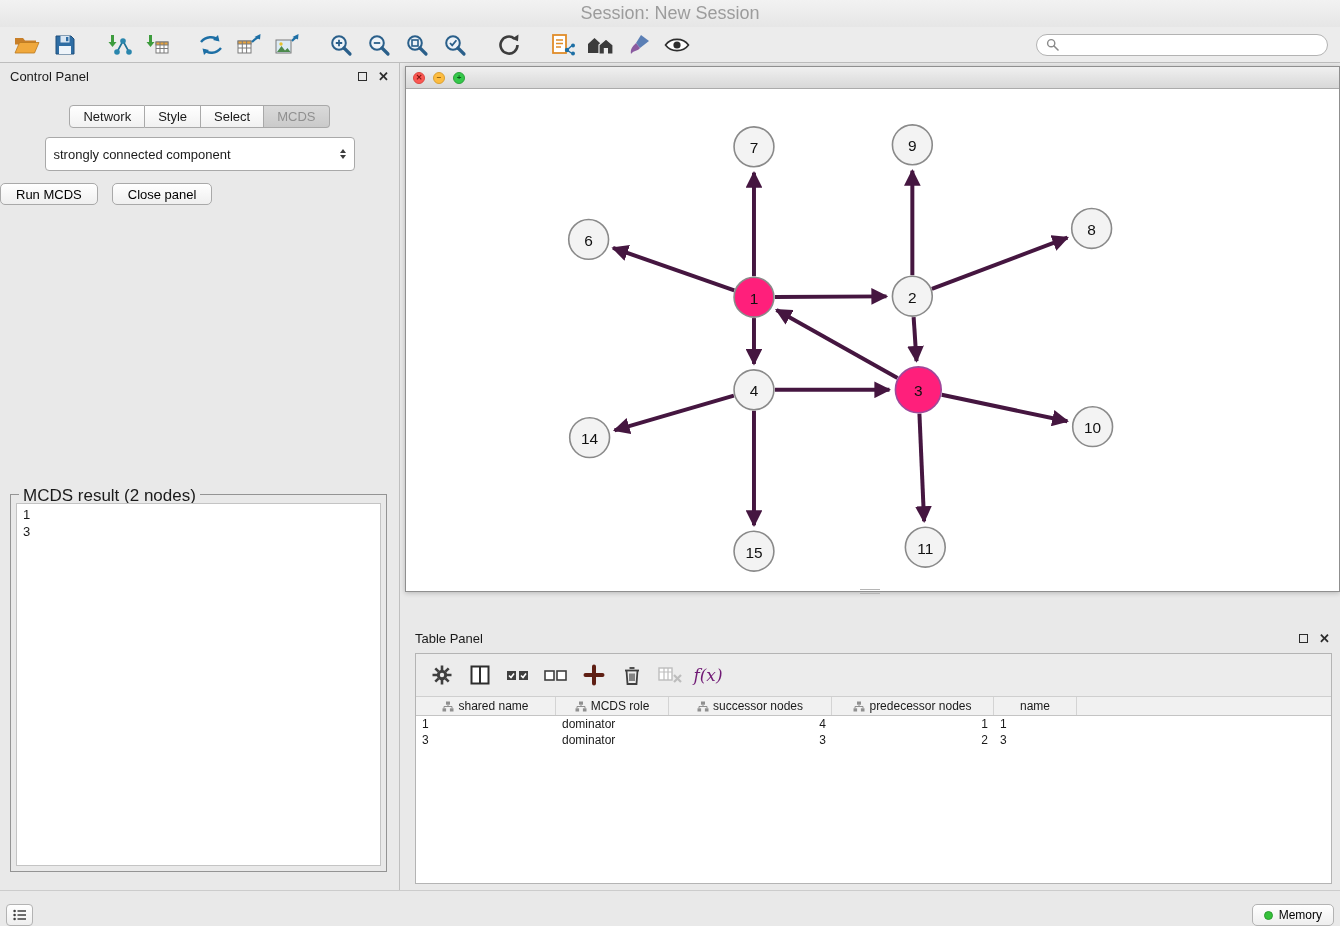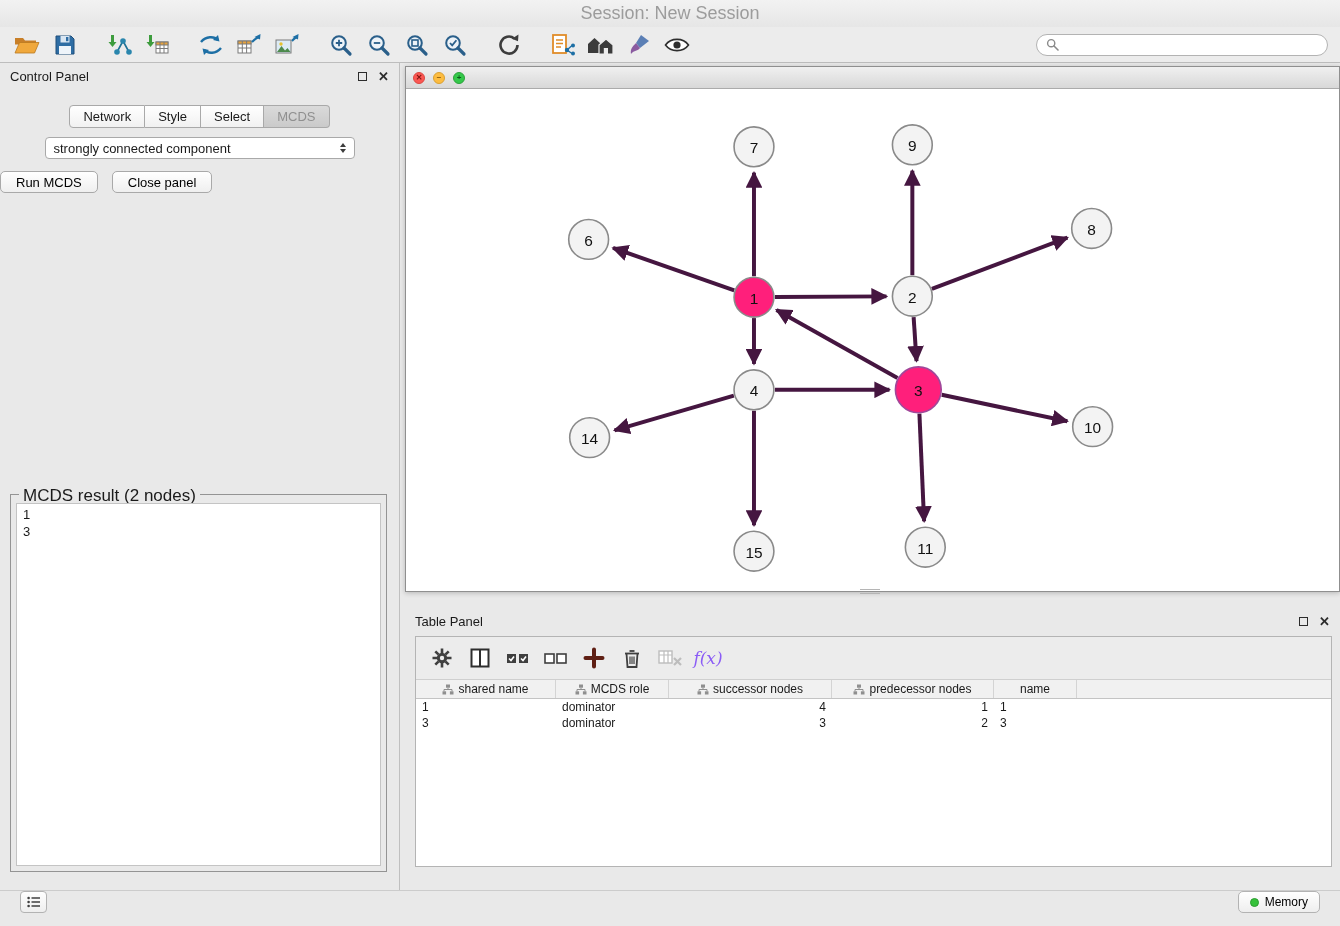--- a/index.html
+++ b/index.html
@@ -22,21 +22,21 @@
   .panel-header{height:26px;display:flex;align-items:center;padding:0 10px;font-size:13px}
   .hbtns{margin-left:auto;display:flex;align-items:center;gap:11px}
   .float-glyph{width:9px;height:9px;border:1.5px solid #2c2c2c;display:inline-block}
   .close-glyph{font-size:13px;font-weight:bold;color:#2c2c2c;line-height:1}
   .seg{display:flex;justify-content:center;margin-top:16px}
   .seg-btn{padding:3px 13px;font-size:13px;background:linear-gradient(#ffffff,#f1f1f1);border:1px solid #a9a9a9;border-left:none;color:#1a1a1a;cursor:default}
   .seg-btn:first-child{border-left:1px solid #a9a9a9;border-radius:4px 0 0 4px}
   .seg-btn:last-child{border-radius:0 4px 4px 0}
   .seg-btn.active{background:linear-gradient(#dadada,#cacaca);color:#909090}
   .opt-label{text-align:center;margin-top:22px;font-size:13px}
-  .criterion{margin:9px auto 0;width:310px;height:22px;background:#fff;border:1px solid #a9a9a9;border-radius:4px;display:flex;align-items:center;padding:4px 8px;font-size:13px;cursor:default}
+  .criterion{margin:9px auto 0;width:310px;height:22px;background:#fff;border:1px solid #a9a9a9;border-radius:4px;display:flex;align-items:center;padding:16px 8px;font-size:13px;cursor:default}
   .spin{margin-left:auto;display:flex;flex-direction:column;align-items:center;gap:2px}
   .tri-up{width:0;height:0;border-left:3.5px solid transparent;border-right:3.5px solid transparent;border-bottom:4.5px solid #3c3c3c}
   .tri-dn{width:0;height:0;border-left:3.5px solid transparent;border-right:3.5px solid transparent;border-top:4.5px solid #3c3c3c}
   .btn-row{display:flex;gap:14px;margin-top:12px}
   .mac-btn{height:22px;padding:0 15px;background:linear-gradient(#ffffff,#efefef);border:1px solid #a9a9a9;border-radius:5px;font-size:13px;font-family:"Liberation Sans",sans-serif;cursor:default}
   .result-box{position:absolute;left:10px;right:12px;top:431px;bottom:18px;border:1px solid #949494}
   .result-legend{position:absolute;top:-9px;left:8px;background:#e9e9e9;padding:0 4px;font-size:17px}
   .result-list{position:absolute;left:5px;right:5px;top:8px;bottom:5px;background:#fff;border:1px solid #c4c4c4;padding:2px 6px;font-size:13px;line-height:17px;overflow:hidden}
 
   
@@ -46,37 +46,37 @@
   .tl.red{background:#fc5753;border:1px solid #d94942;color:#7e1510}
   .tl.yellow{background:#fdbc40;border:1px solid #d9a133;color:#8a5d0d}
   .tl.green{background:#34c84a;border:1px solid #2ca13b;color:#0c5c19}
   .net-title{position:absolute;left:0;right:0;text-align:center;font-size:13px;color:#1a1a1a;pointer-events:none}
   .net-canvas{position:absolute;left:0;right:0;top:22px;bottom:0;background:#fff}
   #graph-svg{width:100%;height:100%;display:block}
   .node-label{font-size:15.5px;text-anchor:middle;dominant-baseline:central;font-family:"Liberation Sans",sans-serif}
   .h-splitter{position:absolute;left:860px;top:589px;width:20px;height:5px;border-top:1px solid #b5b5b5;border-bottom:1px solid #b5b5b5}
 
   
-  .table-panel{position:absolute;left:405px;top:608px;width:935px;height:294px;background:#e9e9e9}
+  .table-panel{position:absolute;left:405px;top:625px;width:935px;height:294px;background:#e9e9e9}
   .table-region{position:absolute;left:10px;right:8px;top:28px;bottom:35px;border:1px solid #b4b4b4;background:#fff;display:flex;flex-direction:column;overflow:hidden}
   .tp-toolbar{height:43px;background:#ececec;border-bottom:1px solid #cfcfcf;display:flex;align-items:center;padding:0 10px;gap:6px}
   .tp-btn{width:32px;height:30px;display:flex;align-items:center;justify-content:center;border:none;background:transparent;cursor:default}
-  .fx{font-family:"DejaVu Serif",serif;font-style:italic;font-size:17px;color:#8b5cf6}
+  .fx{font-family:"DejaVu Serif",serif;font-style:italic;font-size:17px;color:#701a75}
   .thead{display:flex;height:19px;background:#f1f1f1;border-bottom:1px solid #c4c4c4;font-size:12px;flex:0 0 auto}
   .th{position:relative;display:flex;align-items:center;justify-content:center;gap:4px;border-right:1px solid #d4d4d4;cursor:default}
   .th-filler{flex:1}
   .tbody{flex:1;background:#fff}
   .tr{display:flex;height:16px;align-items:center;font-size:12px}
   .td{padding:0 6px;white-space:nowrap;overflow:hidden}
   .col0{width:140px}.col1{width:113px}.col2{width:163px}.col3{width:162px}.col4{width:83px}
   .num{text-align:right}
   .tp-tabs{position:absolute;left:0;right:0;bottom:6px;display:flex;justify-content:center}
 
   
-  .statusbar{position:absolute;left:0;right:0;bottom:0;height:36px;background:#e9e9e9;border-top:1px solid #cccccc;display:flex;align-items:flex-start;padding:0 20px}
+  .statusbar{position:absolute;left:0;right:0;bottom:0;height:36px;background:#e9e9e9;border-top:1px solid #cccccc;display:flex;align-items:flex-end;padding:0 6px}
   .list-btn{width:27px;height:22px;border:1px solid #b3b3b3;border-radius:4px;background:linear-gradient(#ffffff,#eeeeee);display:flex;align-items:center;justify-content:center;cursor:default}
   .memory-btn{margin-left:auto;height:22px;padding:0 11px;border:1px solid #b3b3b3;border-radius:5px;background:linear-gradient(#ffffff,#eeeeee);display:flex;align-items:center;gap:6px;font-size:12px;font-family:"Liberation Sans",sans-serif;cursor:default}
   .mem-dot{width:9px;height:9px;border-radius:50%;background:#35c13a;border:1px solid #2a9c2f}
 </style>
 </head>
 <body>
 
 <div class="titlebar">
   <span class="title">Session: New Session</span>
 </div>

